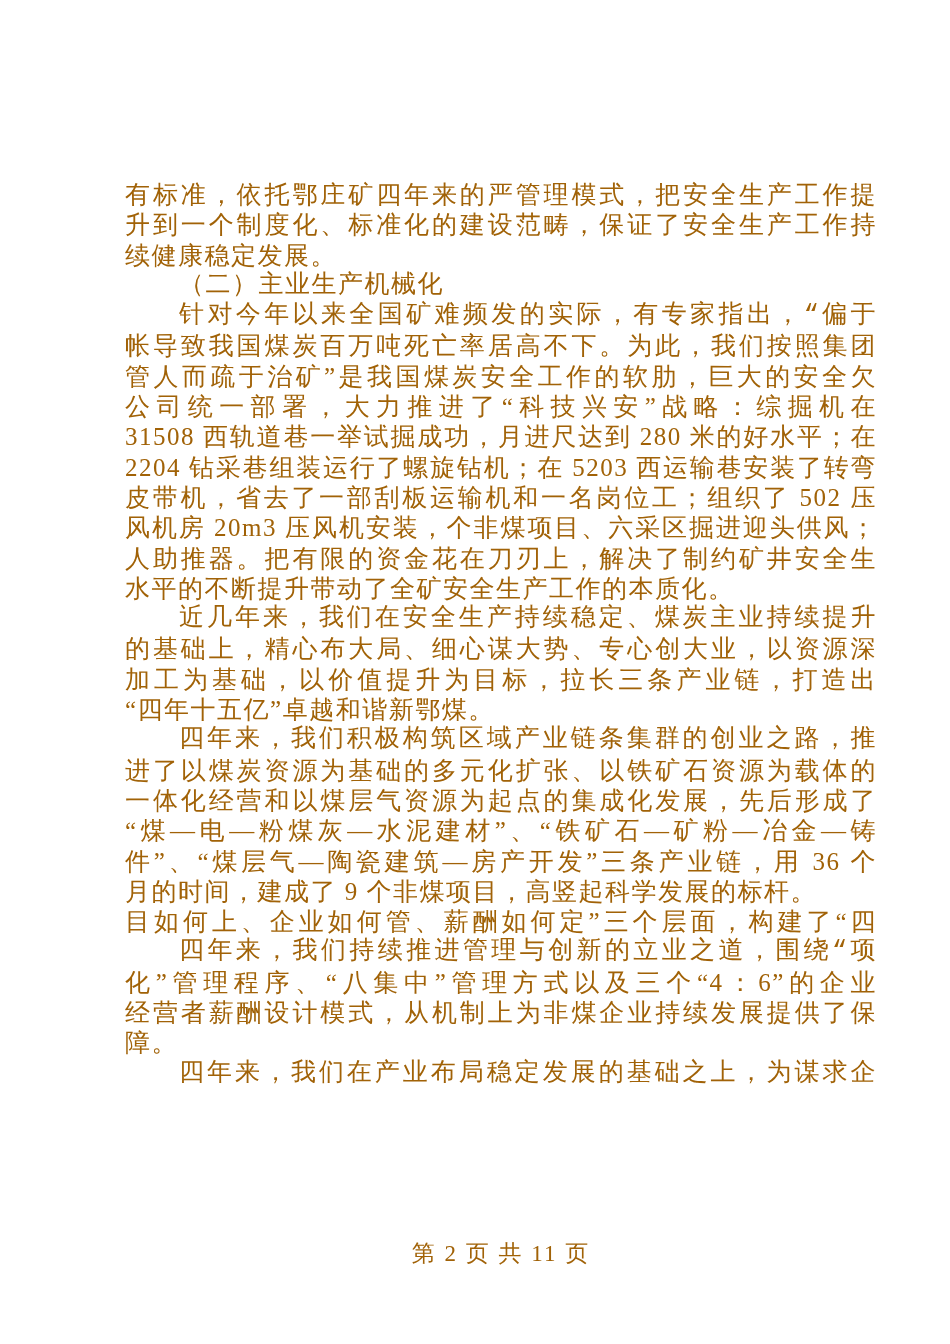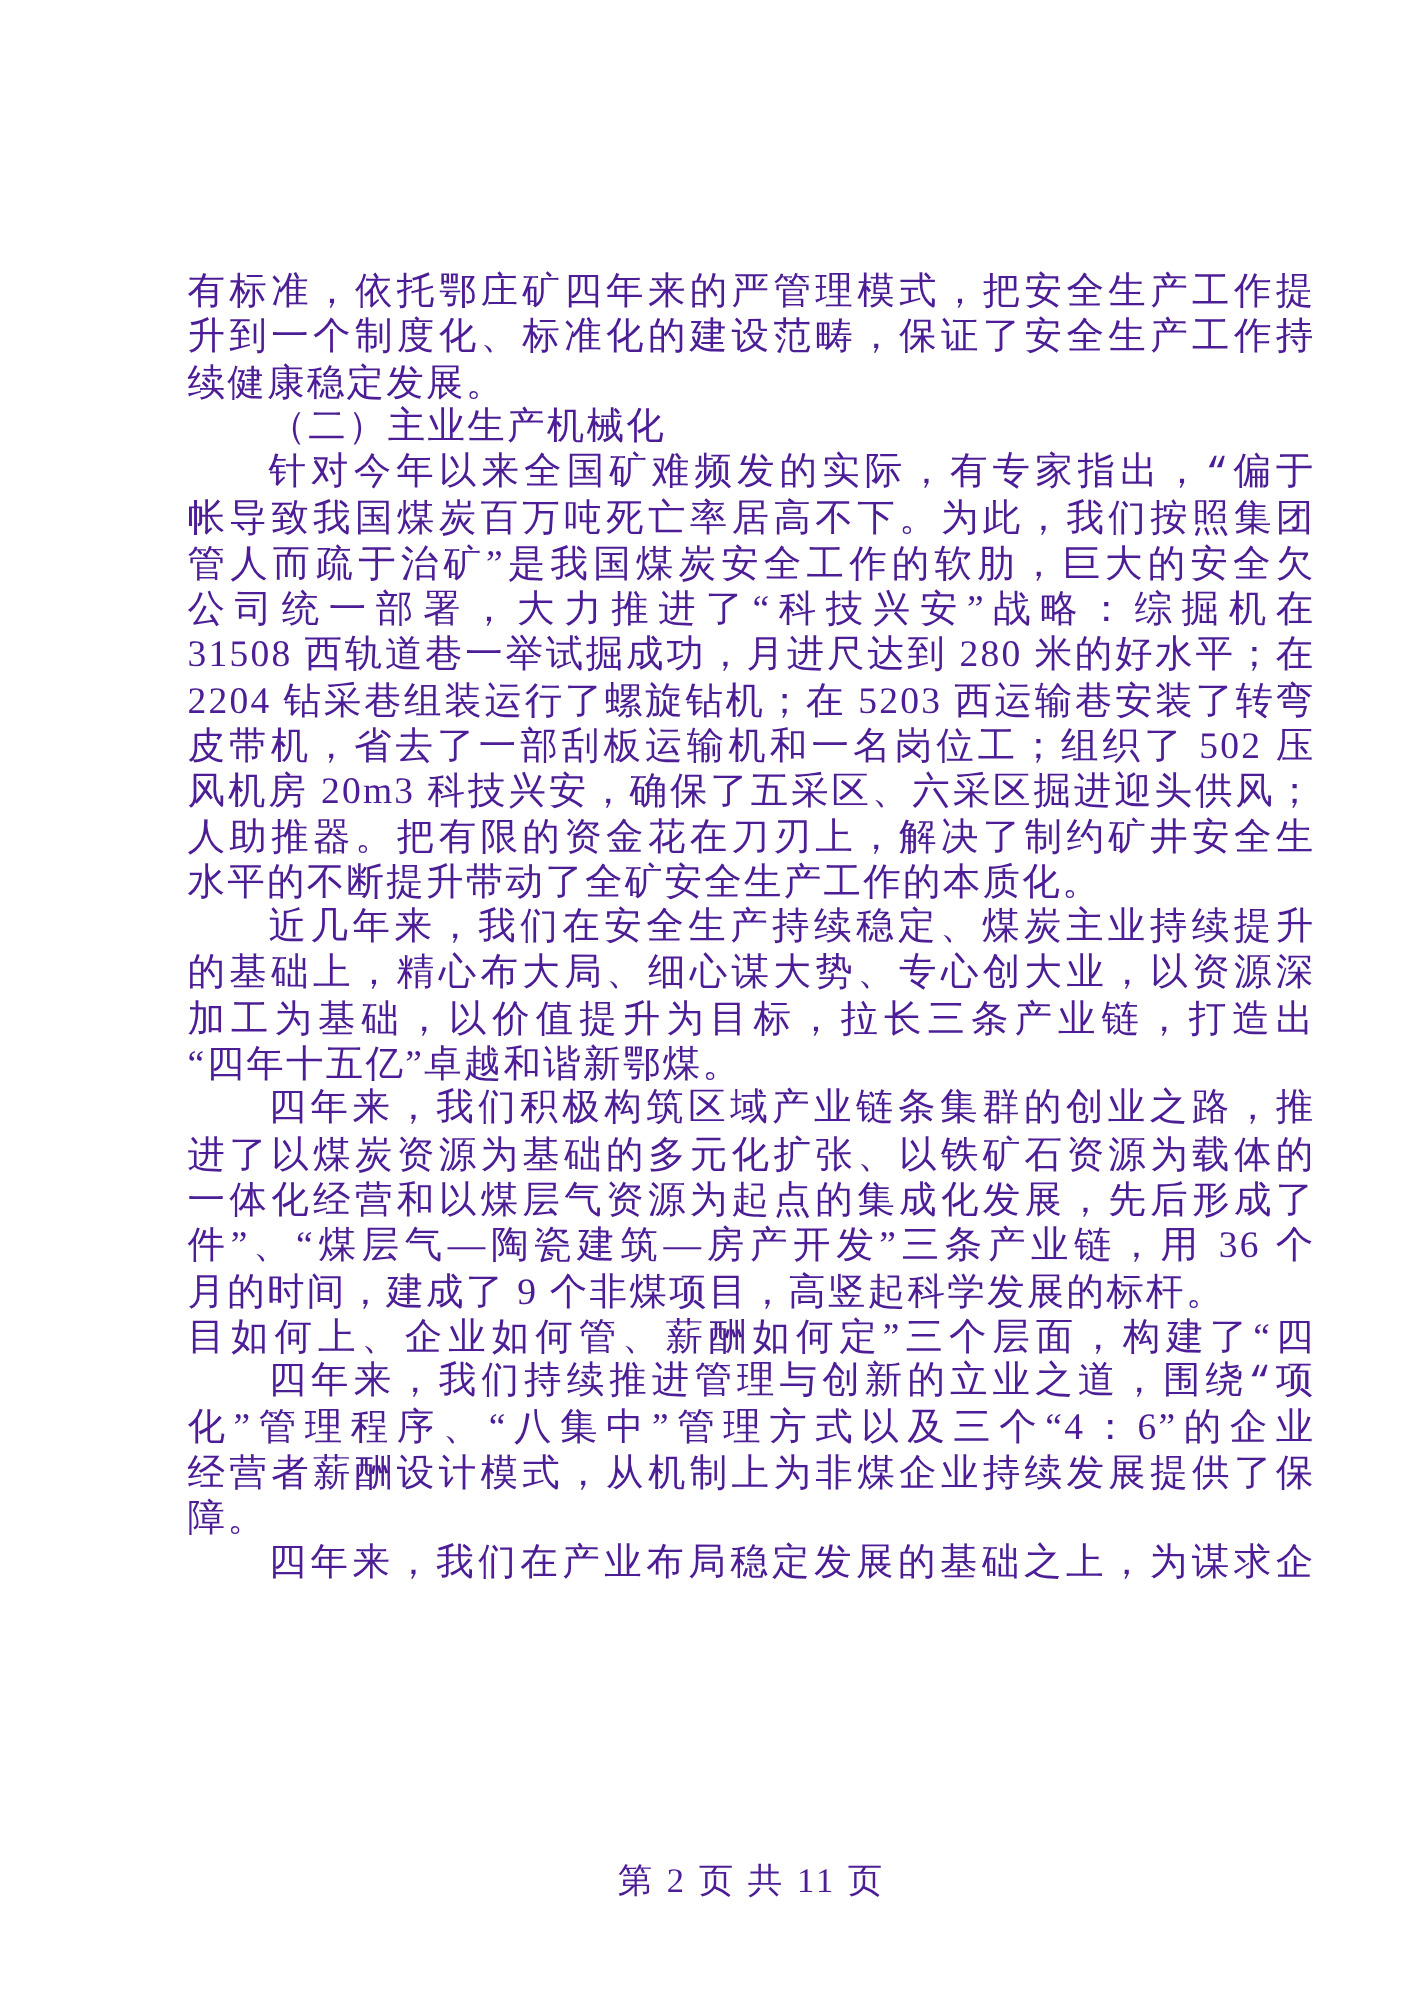--- a/index.html
+++ b/index.html
@@ -3,21 +3,21 @@
 <meta charset="utf-8">
 <style>
   html, body { margin: 0; padding: 0; }
   .page {
     position: relative;
     width: 880px;
     height: 1344px;
     background: #ffffff;
     overflow: hidden;
     font-family: "Liberation Serif", "DejaVu Serif", serif;
-    color: #4c1d95;
+    color: #a16207;
   }
   .content {
     position: absolute;
     left: 125px;
     top: 180px;
     width: 752px;
     font-size: 25px;
     letter-spacing: 1.5px;
   }
   .ln {
@@ -52,30 +52,31 @@
     <div class="ln j">升到一个制度化、标准化的建设范畴，保证了安全生产工作持</div>
     <div class="ln">续健康稳定发展。</div>
     <div class="ln ind">（二）主业生产机械化</div>
     <div class="ln j ind">针对今年以来全国矿难频发的实际，有专家指出，“偏于</div>
     <div class="ln j">帐导致我国煤炭百万吨死亡率居高不下。为此，我们按照集团</div>
     <div class="ln j">管人而疏于治矿”是我国煤炭安全工作的软肋，巨大的安全欠</div>
     <div class="ln j">公司统一部署，大力推进了“科技兴安”战略：综掘机在</div>
     <div class="ln j">31508 西轨道巷一举试掘成功，月进尺达到 280 米的好水平；在</div>
     <div class="ln j">2204 钻采巷组装运行了螺旋钻机；在 5203 西运输巷安装了转弯</div>
     <div class="ln j">皮带机，省去了一部刮板运输机和一名岗位工；组织了 502 压</div>
-    <div class="ln j">风机房 20m3 科技兴安，确保了五采区、六采区掘进迎头供风；</div>
+    <div class="ln j">风机房 20m3 压风机安装，个非煤项目、六采区掘进迎头供风；</div>
     <div class="ln j">人助推器。把有限的资金花在刀刃上，解决了制约矿井安全生</div>
     <div class="ln">水平的不断提升带动了全矿安全生产工作的本质化。</div>
     <div class="ln j ind">近几年来，我们在安全生产持续稳定、煤炭主业持续提升</div>
     <div class="ln j">的基础上，精心布大局、细心谋大势、专心创大业，以资源深</div>
     <div class="ln j">加工为基础，以价值提升为目标，拉长三条产业链，打造出</div>
     <div class="ln">“四年十五亿”卓越和谐新鄂煤。</div>
     <div class="ln j ind">四年来，我们积极构筑区域产业链条集群的创业之路，推</div>
     <div class="ln j">进了以煤炭资源为基础的多元化扩张、以铁矿石资源为载体的</div>
     <div class="ln j">一体化经营和以煤层气资源为起点的集成化发展，先后形成了</div>
+    <div class="ln j">“煤—电—粉煤灰—水泥建材”、“铁矿石—矿粉—冶金—铸</div>
     <div class="ln j">件”、“煤层气—陶瓷建筑—房产开发”三条产业链，用 36 个</div>
     <div class="ln">月的时间，建成了 9 个非煤项目，高竖起科学发展的标杆。</div>
     <div class="ln j">目如何上、企业如何管、薪酬如何定”三个层面，构建了“四</div>
     <div class="ln j ind">四年来，我们持续推进管理与创新的立业之道，围绕“项</div>
     <div class="ln j">化”管理程序、“八集中”管理方式以及三个“4：6”的企业</div>
     <div class="ln j">经营者薪酬设计模式，从机制上为非煤企业持续发展提供了保</div>
     <div class="ln">障。</div>
     <div class="ln j ind">四年来，我们在产业布局稳定发展的基础之上，为谋求企</div>
   </div>
 

